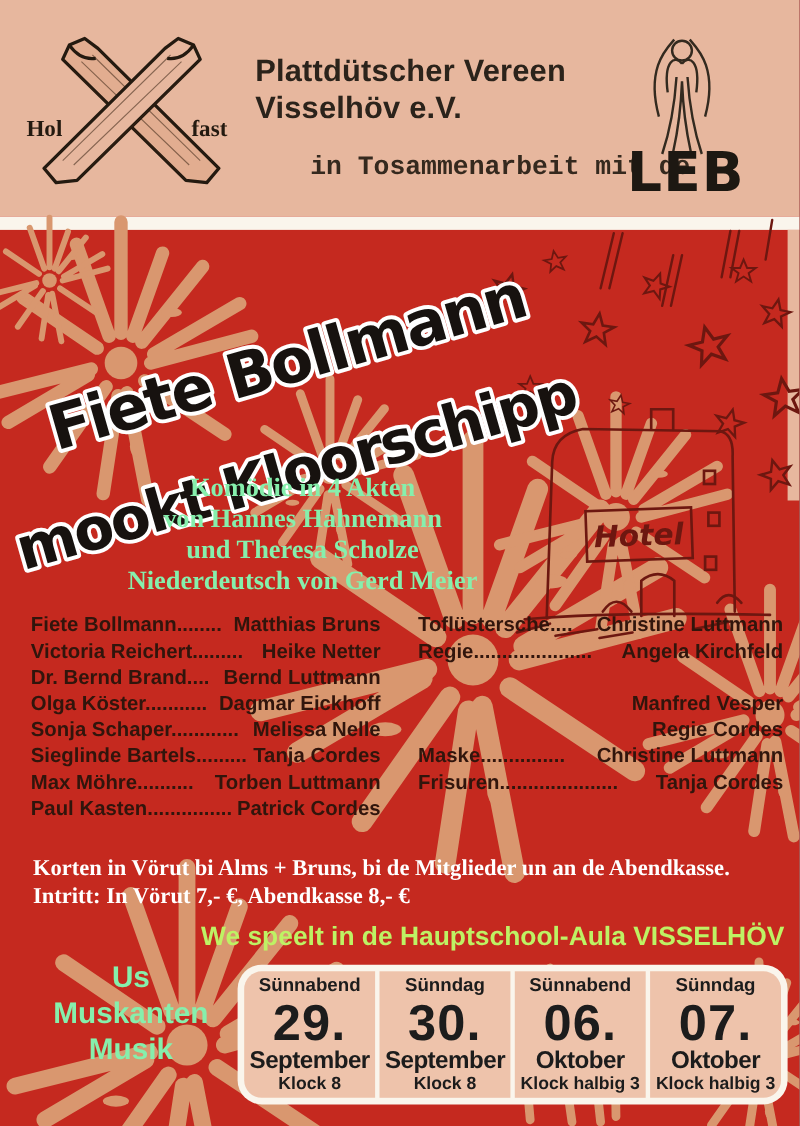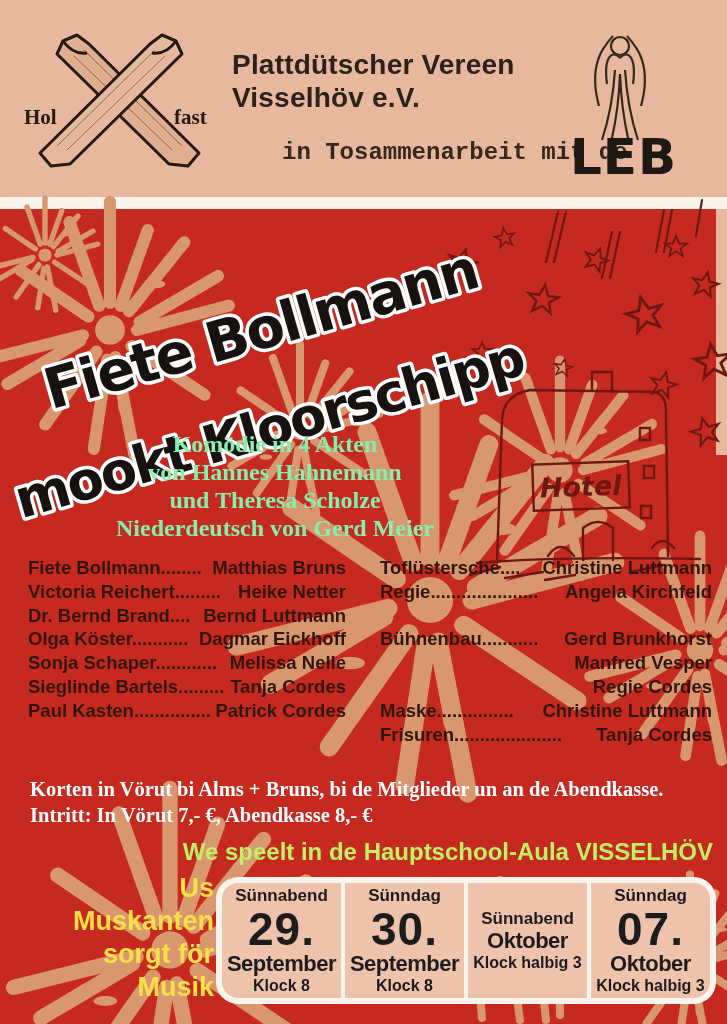--- a/index.html
+++ b/index.html
@@ -28,22 +28,22 @@
   .cast-row{display:flex;justify-content:space-between;line-height:23.8px;white-space:nowrap;}
   .cast-spacer{height:23.8px;}
   
   .tickets{position:absolute;left:30px;top:776px;width:680px;
            font-family:"Liberation Serif",serif;font-weight:bold;font-size:20.5px;
            line-height:26px;color:#ffffff;}
   
   .venue{position:absolute;left:0;top:838px;width:713px;text-align:right;
          font-size:24px;font-weight:bold;color:#bef264;}
   
-  .music{position:absolute;left:24px;top:872px;width:190px;text-align:right;
-         font-size:27px;font-weight:bold;line-height:33px;color:#fde047;}
+  .music{position:absolute;left:24px;top:872px;width:190px;text-align:center;
+         font-size:27px;font-weight:bold;line-height:33px;color:#86efac;}
   
   .date-strip{position:absolute;left:216px;top:877px;width:500px;height:127px;
               background:#faf5ec;border-radius:22px;box-sizing:border-box;
               padding:6px;display:flex;gap:4px;}
   .date-cell{flex:1;background:#eec3ab;color:#1c1c1c;text-align:center;
              display:flex;flex-direction:column;justify-content:center;
              font-weight:bold;padding:0 0;}
   .date-cell:first-child{border-radius:16px 0 0 16px;}
   .date-cell:last-child{border-radius:0 16px 16px 0;}
   .d-day{font-size:17px;line-height:20px;}
@@ -183,39 +183,39 @@
         </div>
       <div class="cast-row">
           <span>Sonja Schaper............</span>
           <span>Melissa Nelle</span>
         </div>
       <div class="cast-row">
           <span>Sieglinde Bartels.........</span>
           <span>Tanja Cordes</span>
         </div>
       <div class="cast-row">
+          <span>Max Möhre..........</span>
+          <span>Torben Luttmann</span>
+        </div>
+      <div class="cast-row">
           <span>Paul Kasten...............</span>
           <span>Patrick Cordes</span>
         </div>
     </div>
 
     <div class="cast-col cast-right">
       <div class="cast-row">
           <span>Toflüstersche....</span>
           <span>Christine Luttmann</span>
         </div>
       <div class="cast-row">
           <span>Regie.....................</span>
           <span>Angela Kirchfeld</span>
         </div>
       <div class="cast-spacer"></div>
-      <div class="cast-row">
-          <span>Bühnenbau...........</span>
-          <span>Gerd Brunkhorst</span>
-        </div>
       <div class="cast-row">
           <span></span>
           <span>Manfred Vesper</span>
         </div>
       <div class="cast-row">
           <span></span>
           <span>Regie Cordes</span>
         </div>
       <div class="cast-row">
           <span>Maske...............</span>
@@ -230,39 +230,39 @@
     <div class="tickets">
       <div>Korten in Vörut bi Alms + Bruns, bi de Mitglieder un an de Abendkasse.</div>
       <div>Intritt: In Vörut 7,- €, Abendkasse 8,- €</div>
     </div>
 
     <div class="venue">We speelt in de Hauptschool-Aula VISSELHÖV</div>
 
     <div class="music">
       <div>Us</div>
       <div>Muskanten</div>
-      <div>sorgt för</div>
       <div>Musik</div>
     </div>
 
     <div class="date-strip">
       <div class="date-cell">
         <div class="d-day">Sünnabend</div>
         <div class="d-num">29.</div>
         <div class="d-month">September</div>
         <div class="d-time">Klock 8</div>
       </div>
       <div class="date-cell">
         <div class="d-day">Sünndag</div>
         <div class="d-num">30.</div>
         <div class="d-month">September</div>
         <div class="d-time">Klock 8</div>
       </div>
       <div class="date-cell">
         <div class="d-day">Sünnabend</div>
+        <div class="d-num">06.</div>
         <div class="d-month">Oktober</div>
         <div class="d-time">Klock halbig 3</div>
       </div>
       <div class="date-cell">
         <div class="d-day">Sünndag</div>
         <div class="d-num">07.</div>
         <div class="d-month">Oktober</div>
         <div class="d-time">Klock halbig 3</div>
       </div>
     </div>

